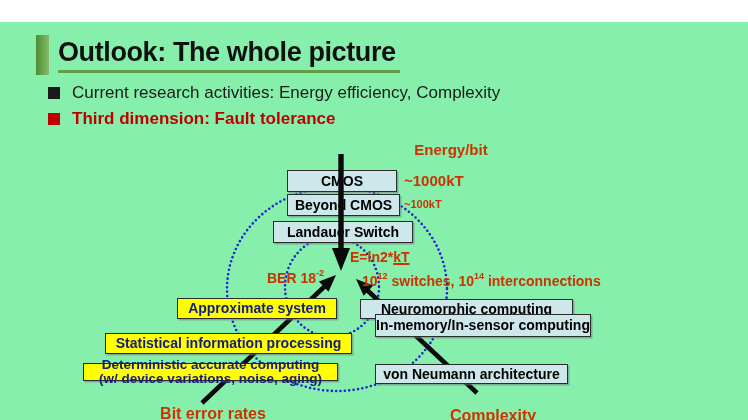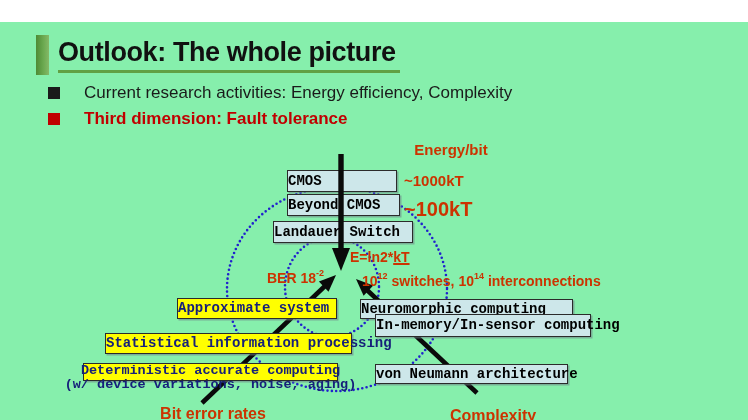--- a/index.html
+++ b/index.html
@@ -10,60 +10,60 @@
   
   .green-bar {
     position:absolute; left:36px; top:13px; width:13px; height:40px;
     background:linear-gradient(90deg,#4e8a35 0%,#6aa84f 55%,#85b968 100%);
   }
   .title {
     position:absolute; left:58px; top:15px; margin:0;
     font-size:27px; font-weight:bold; color:#111; letter-spacing:-0.4px;
     padding:0 4px 2px 0; border-bottom:3px solid #61a144; white-space:nowrap;
   }
-  .bullet-row { position:absolute; left:48px; display:flex; align-items:center; gap:24px; white-space:nowrap;text-align:right; }
+  .bullet-row { position:absolute; left:48px; display:flex; align-items:center; gap:12px; white-space:nowrap;text-align:right; }
   .bullet-row.b1 { top:61px; }
   .bullet-row.b2 { top:87px; }
   .bullet-square { width:12px; height:12px; flex:0 0 auto; }
   .b1 .bullet-square { background:#1a1a1a; }
   .b2 .bullet-square { background:#c00000; }
   .b1 .bullet-text { font-size:17px; color:#1a1a1a; }
   .b2 .bullet-text { font-size:17px; font-weight:bold; color:#c00000; }
   
   .bg-svg, .fg-svg { position:absolute; left:0; top:0; width:748px; height:420px; }
   .bg-svg { z-index:1; }
   .fg-svg { z-index:3; pointer-events:none; }
   .dotted { fill:none; stroke:#2121cd; stroke-width:2.6; stroke-dasharray:0 4.4; stroke-linecap:round; }
   .arrow-line { stroke:#0a0a0a; stroke-width:4.6; }
   .arrow-line.vert { stroke-width:5.4; }
   .arrow-head { fill:#0a0a0a; stroke:none; }
   
   .box {
     position:absolute; z-index:2; box-sizing:border-box;
-    display:flex; align-items:center; justify-content:flex-start; text-align:center;
+    display:flex; align-items:center; justify-content:center; text-align:center;
     border:1.5px solid #2b2b2b; box-shadow:1.5px 1.5px 0 rgba(110,125,135,0.55);
-    font-weight:bold; font-size:14px; line-height:1.05; white-space:nowrap;font-family:Liberation Mono, monospace;
+    font-weight:bold; font-size:14px; line-height:1.05; white-space:nowrap;
   }
   .box > span { position:relative; z-index:4; }
   .box.blue { background:#cde7ea; color:#000; }
   .box.yellow { background:#ffff00; color:#16207a; }
   #box-cmos      { left:287px; top:148px; width:110px; height:22px; }
   #box-beyond    { left:287px; top:172px; width:113px; height:22px; }
   #box-landauer  { left:273px; top:199px; width:140px; height:22px; }
   #box-approx    { left:177px; top:276px; width:160px; height:21px; }
   #box-stat      { left:105px; top:311px; width:247px; height:21px; }
   #box-det       { left:83px;  top:341px; width:255px; height:18px; flex-direction:column; font-size:13.5px; }
   #box-neuro     { left:360px; top:277px; width:213px; height:20px; }
   #box-inmem     { left:375px; top:292px; width:216px; height:23px; }
   #box-vonn      { left:375px; top:342px; width:193px; height:20px; }
   
   .red-label { position:absolute; z-index:2; color:#cc3300; font-weight:bold; white-space:nowrap; }
   #lbl-energy     { left:403px; top:119px; width:96px;  text-align:center; font-size:15px; }
   #lbl-1000kt     { left:404px; top:150px; font-size:15px; }
-  #lbl-100kt      { left:404px; top:176px; font-size:20px; }
+  #lbl-100kt      { left:404px; top:176px; font-size:11px; }
   #lbl-formula    { left:350px; top:227px; font-size:14px; }
   #lbl-ber        { left:267px; top:247px; font-size:14px; }
   #lbl-switches   { left:362px; top:250px; font-size:14px; }
   #lbl-biterror   { left:143px; top:383px; width:140px; text-align:center; font-size:16px; }
   #lbl-complexity { left:423px; top:385px; width:140px; text-align:center; font-size:16px; }
   .red-label sup { font-size:9px; position:relative; top:-1px; }
   .u-red { text-decoration:underline; text-decoration-thickness:1.5px; }
   
   .page-num { position:absolute; right:6px; bottom:4px; z-index:2; font-size:12px; color:#222; }
   .bottom-edge { position:absolute; left:0; bottom:0; width:748px; height:3px; background:#dbe6f0; }

